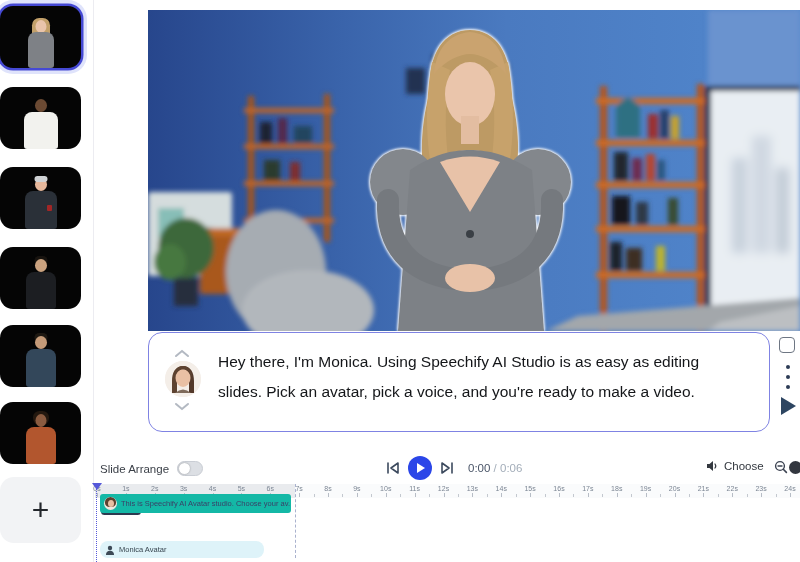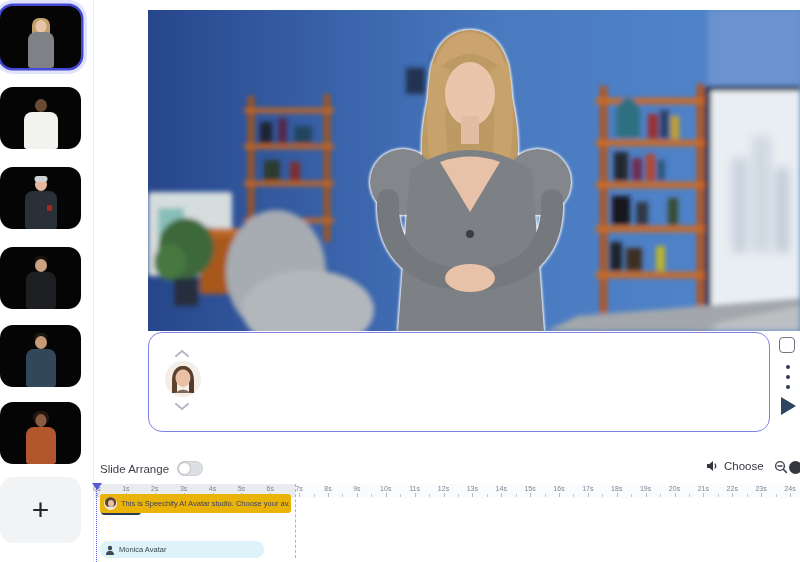--- a/index.html
+++ b/index.html
@@ -67,21 +67,21 @@
   .tick::before { content:""; position:absolute; left:0; bottom:0; width:1px; height:4px; background:#b7bdc6; }
 
   .playhead-tri { position:absolute; left:92px; top:483px; width:0; height:0;
                   border-left:5px solid transparent; border-right:5px solid transparent; border-top:7px solid #5558d9; }
   .playhead-line { position:absolute; left:96px; top:483px; width:0; height:79px; border-left:1px dotted #5558d9; }
   .slide-bound { position:absolute; left:295px; top:484px; width:0; height:74px; border-left:1px dashed #aab2ce; }
 
   .slide-badge { position:absolute; left:101px; top:501px; background:#2d3a50; color:#fff; font-size:8px;
                  padding:2.5px 7px; border-radius:3.5px; letter-spacing:.2px; }
   .track { position:absolute; left:100px; display:flex; align-items:center; overflow:hidden; white-space:nowrap; }
-  .track-script { top:494px; width:191px; height:19px; background:#eab308; border-radius:3px; color:#3b3f66; font-size:7.5px; }
+  .track-script { top:494px; width:191px; height:19px; background:#14b8a6; border-radius:3px; color:#3b3f66; font-size:7.5px; }
   .track-avatar { top:541px; width:164px; height:17px; background:#def3f9; border-radius:8px; color:#37454f; font-size:7.5px; }
   .track-face { flex:none; width:13px; height:13px; border-radius:50%; margin:0 4px 0 4px; overflow:hidden; background:#f0e7df; position:relative; }
   .mini-hair { position:absolute; left:1px; top:0; width:11px; height:10px; border-radius:50% 50% 40% 40%; background:#5d4230; }
   .mini-face { position:absolute; left:3.5px; top:3px; width:6px; height:7px; border-radius:50%; background:#e9c0a4; }
   .track-person { flex:none; margin:0 4px 0 5px; }
 
   .icon-stroke { stroke:#3c4a5e; fill:none; stroke-width:1.6; stroke-linecap:round; stroke-linejoin:round; }
 </style>
 </head>
 <body>
@@ -253,36 +253,53 @@
       <ellipse cx="18" cy="17" rx="7.5" ry="9" fill="#e9c0a4"></ellipse>
       <path d="M18,5 C12,5 9,10 9,16 C12,10 15,8.5 18,8.5 C21,8.5 24,10 27,16 C27,10 24,5 18,5 Z" fill="#5d4230"></path>
       <path d="M10,32 Q18,25 26,32 Z" fill="#7e6a5a"></path>
     </svg>
   </div>
   <div class="chev chev-down">
     <svg width="16" height="9" viewBox="0 0 16 9">
         <path d="M2,2 L8,7 L14,2" stroke="#b3b9c2" stroke-width="2" fill="none" stroke-linecap="round"></path>
       </svg>
   </div>
+  <div class="script-text">Hey there, I'm Monica. Using Speechify AI Studio is as easy as editing slides. Pick an avatar, pick a voice, and you're ready to make a video.</div>
 
   <div class="row-checkbox"></div>
   <div class="kebab">
       <i></i>
       <i></i>
       <i></i>
     </div>
   <div class="row-play"></div>
 
   <div class="auto-arrange">
     <span>Slide Arrange</span>
     <span class="toggle">
         <span class="knob"></span>
       </span>
   </div>
 
+  <div class="transport">
+    <span class="skip-icon">
+      <svg width="14" height="14" viewBox="0 0 14 14">
+          <path class="icon-stroke" d="M2,2 L2,12 M12,2 L5,7 L12,12 Z"></path>
+        </svg>
+    </span>
+    <span class="play-btn">
+        <i></i>
+      </span>
+    <span class="skip-icon">
+      <svg width="14" height="14" viewBox="0 0 14 14">
+          <path class="icon-stroke" d="M12,2 L12,12 M2,2 L9,7 L2,12 Z"></path>
+        </svg>
+    </span>
+    <span class="time"><span>0:00</span><span class="sep"> / </span><span class="total">0:06</span></span>
+  </div>
 
   <div class="vol-group">
     <svg width="13" height="12" viewBox="0 0 13 12">
       <path d="M1,4 L3.5,4 L7,1 L7,11 L3.5,8 L1,8 Z" fill="#33383f"></path>
       <path d="M9,4 Q10.6,6 9,8" stroke="#33383f" stroke-width="1.2" fill="none" stroke-linecap="round"></path>
     </svg>
     <span>Choose</span>
   </div>
   <div class="zoom-out">
     <svg width="14" height="14" viewBox="0 0 14 14">

